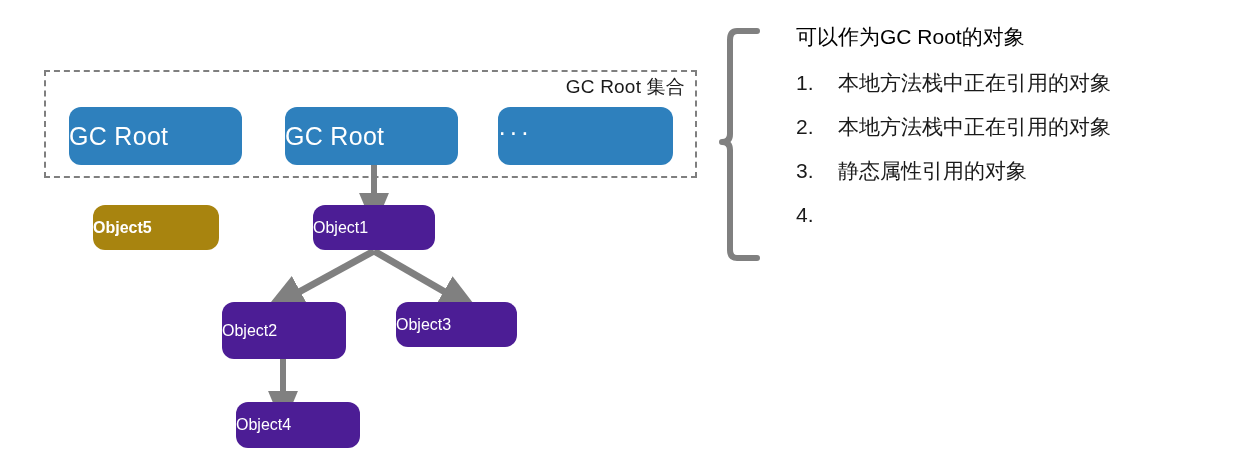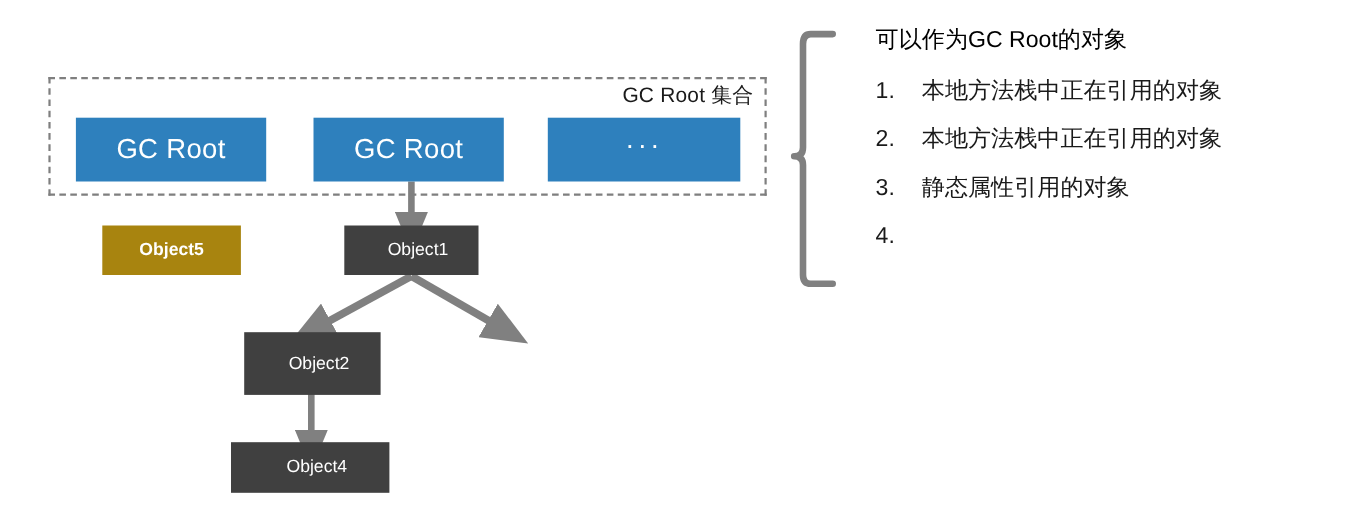--- a/index.html
+++ b/index.html
@@ -48,34 +48,34 @@
     color: #1a1a1a;
     letter-spacing: 0.2px;
     white-space: nowrap;
   }
 
   
   .node {
     position: absolute;
     display: flex;
     align-items: center;
-    justify-content: center;
+    justify-content: flex-start;
     color: #ffffff;
     box-sizing: border-box;
     line-height: 1;
+    border-radius: 12px;
   }
   .node-blue {
     background: #2E80BD;
     font-size: 25px;
     letter-spacing: 0.3px;
   }
   .node-green {
-    background: #404040;
+    background: #4c1d95;
     font-size: 16px;
-    padding-left: 12px;
   }
   .node-gold {
     background: #A8840F;
     font-size: 16px;
     font-weight: bold;
   }
   .ellipsis-dots {
     font-size: 25px;
     letter-spacing: 3px;
     transform: translateY(-4px);
@@ -179,22 +179,25 @@
   </div>
 
   <div class="node node-green" style="left:313px; top:205px; width:122px; height:45px;">
     <span>Object1</span>
   </div>
 
   <div class="node node-green" style="left:222px; top:302px; width:124px; height:57px;">
     <span>Object2</span>
   </div>
 
-
-  <div class="node node-green" style="left:210px; top:402px; width:144px; height:46px;">
+  <div class="node node-green" style="left:396px; top:302px; width:121px; height:45px;">
+    <span>Object3</span>
+  </div>
+
+  <div class="node node-green" style="left:236px; top:402px; width:124px; height:46px;">
     <span>Object4</span>
   </div>
 
   <div class="notes">
     <p class="notes-title">可以作为GC Root的对象</p>
 
     <ul class="notes-list">
       <li class="notes-item">
         <span class="notes-num">1.</span>
         <span class="notes-text">本地方法栈中正在引用的对象</span>

